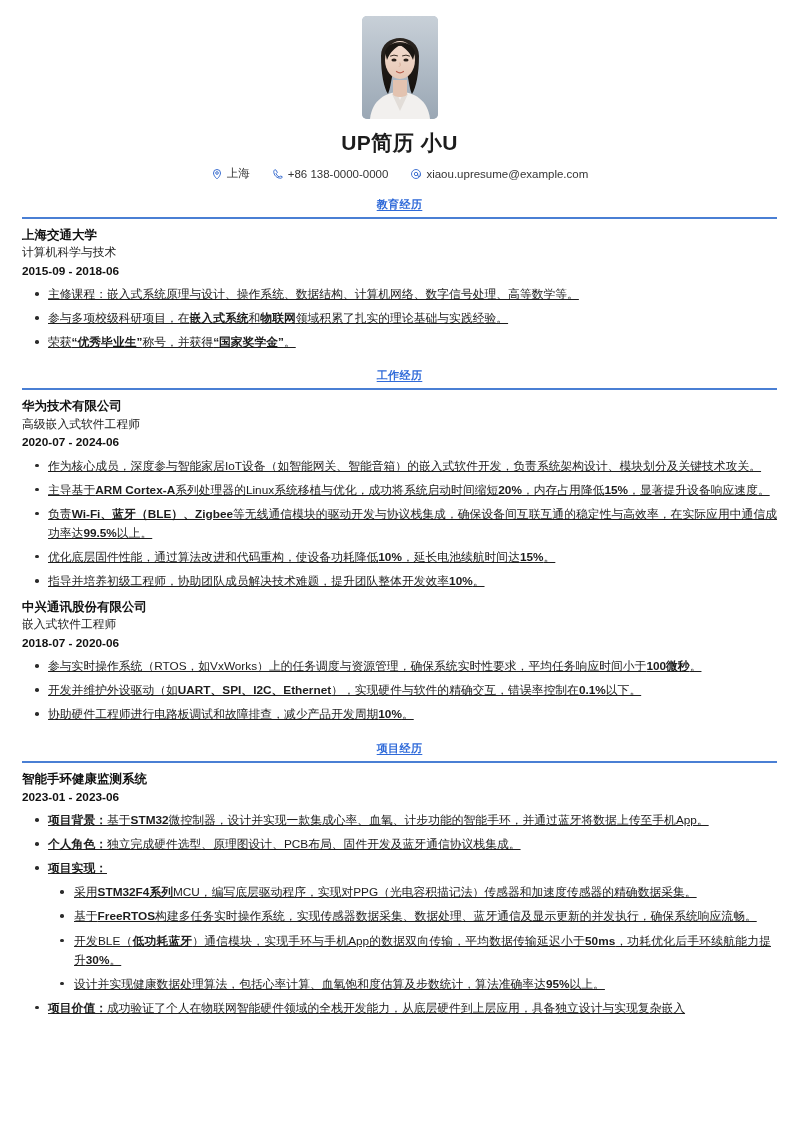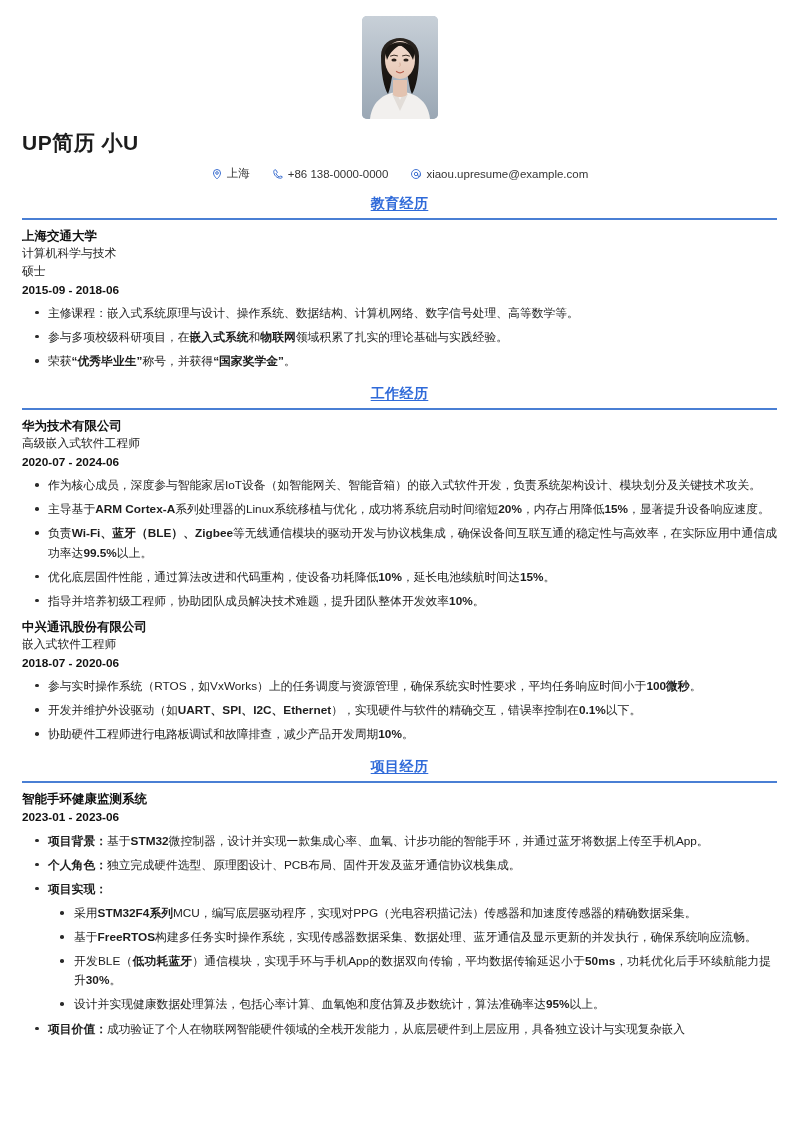--- a/index.html
+++ b/index.html
@@ -18,20 +18,21 @@
     margin: 0 auto;
     background: #ffffff;
     box-sizing: border-box;
     padding: 14px 22px 0 22px;
     position: relative;
     overflow: hidden;
   }
 
   
   .header {
+    text-align: center;
     padding-top: 2px;
   }
   .photo-wrap {
     display: flex;
     justify-content: center;
   }
   .photo {
     width: 76px;
     height: 103px;
     border-radius: 5px;
@@ -79,21 +80,21 @@
   .section {
     margin-top: 13px;
   }
   .section-title-bar {
     text-align: center;
     position: relative;
     padding-bottom: 2px;
   }
   .section-title {
     display: inline-block;
-    font-size: 14px;
+    font-size: 11px;
     font-weight: bold;
     color: #2f6ad9;
     text-decoration: underline;
     text-underline-offset: 2px;
     letter-spacing: 0.4px;
   }
   .section-rule {
     height: 2px;
     background: #4a7fd4;
     margin-top: 3px;
@@ -129,20 +130,21 @@
     padding: 0;
   }
   ul.bullets > li {
     position: relative;
     padding-left: 26px;
     font-size: 11.8px;
     line-height: 1.62;
     color: #1d1d1d;
     margin-bottom: 5px;
     text-align: justify;
+    text-decoration: underline;
   }
   ul.bullets > li::before {
     content: "";
     position: absolute;
     left: 13px;
     top: 7px;
     width: 3.5px;
     height: 3.5px;
     border-radius: 50%;
     background: #2b2b2b;
@@ -260,21 +262,20 @@
 
   <div class="section">
     <div class="section-title-bar">
       <span class="section-title">教育经历</span>
     </div>
     <div class="section-rule"></div>
 
     <div class="entry">
       <div class="entry-org">上海交通大学</div>
       <div class="entry-sub">计算机科学与技术</div>
-      <div class="entry-sub">硕士</div>
       <div class="entry-date">2015-09 - 2018-06</div>
       <ul class="bullets">
           <li><span>主修课程：嵌入式系统原理与设计、操作系统、数据结构、计算机网络、数字信号处理、高等数学等。</span></li>
           <li><span>参与多项校级科研项目，在</span><span class="b">嵌入式系统</span><span>和</span><span class="b">物联网</span><span>领域积累了扎实的理论基础与实践经验。</span></li>
           <li><span>荣获</span><span class="b">“优秀毕业生”</span><span>称号，并获得</span><span class="b">“国家奖学金”</span><span>。</span></li>
         </ul>
     </div>
   </div>
 
   <div class="section">

